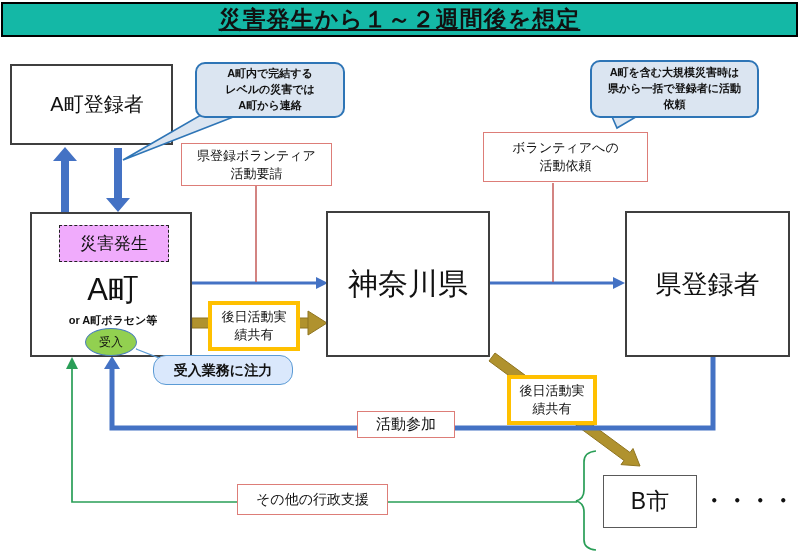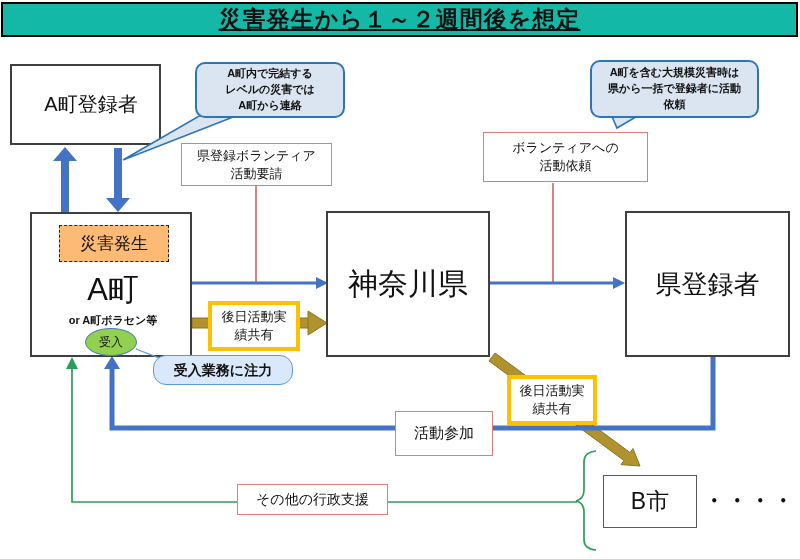--- a/index.html
+++ b/index.html
@@ -27,21 +27,21 @@
   .redbox-strong{border:3px solid #e03024;font-size:15px;}
   .redbox{border:1.5px solid #dd7d78;font-size:13px;line-height:1.35;}
   .yellowbox{border:4px solid #ffc000;font-size:13px;line-height:1.4;}
   .bubble{
     background:#dbe5f1;border:2px solid #2e75b6;border-radius:10px;
     font-size:11px;font-weight:bold;line-height:1.45;
   }
   .note{
     background:#dae8fc;border:1.5px solid #5b9bd5;border-radius:13px;font-size:14px;
   }
-  .dashedbox{border:1.6px dashed #222;background:#fdba74;font-size:17px;z-index:2;}
+  .dashedbox{border:1.6px dashed #222;background:#f0abfc;font-size:17px;z-index:2;}
   .oval{
     border-radius:50%;background:#92d050;border:1.6px solid #4a7ebb;
     font-size:12px;font-weight:normal;z-index:2;
   }
 </style>
 </head>
 <body>
 
 <div id="stage">
 
@@ -73,21 +73,21 @@
     <polyline points="72,368 72,502 577,502" fill="none" stroke="#2a9e57" stroke-width="1.7"></polyline>
     <polygon points="66,369 78,369 72,357" fill="#2a9e57"></polygon>
 
     <path d="M 596 451 Q 584 452 584 462 L 584 490 Q 584 499 576 501 Q 584 503 584 512 L 584 540 Q 584 549 596 550" fill="none" stroke="#2a9e57" stroke-width="1.7"></path>
   </svg>
 
   <div class="abs titlebar center">
     <span>災害発生から１～２週間後を想定</span>
   </div>
 
-  <div class="abs box node center" style="left:10px;top:64px;width:151px;height:81px;font-size:20px;padding-left:11px;">
+  <div class="abs box node center" style="left:10px;top:64px;width:163px;height:81px;font-size:20px;padding-left:11px;">
     <span>A町登録者</span>
   </div>
 
   <div class="abs box node" style="left:30px;top:212px;width:162px;height:145px;">
     <div class="abs dashedbox center" style="left:27px;top:11px;width:110px;height:37px;">
       <span>災害発生</span>
     </div>
     <div class="abs center" style="left:0;top:54px;width:162px;height:44px;font-size:31px;">
       <span>A町</span>
     </div>
@@ -129,21 +129,21 @@
   <div class="abs box yellowbox center ml" style="left:208px;top:301px;width:92px;height:50px;">
     <span class="ml">後日活動実
 績共有</span>
   </div>
 
   <div class="abs box yellowbox center ml" style="left:507px;top:375px;width:90px;height:50px;">
     <span class="ml">後日活動実
 績共有</span>
   </div>
 
-  <div class="abs box redbox center" style="left:357px;top:411px;width:98px;height:45px;font-size:15px;margin-left:38px;">
+  <div class="abs box redbox center" style="left:357px;top:411px;width:98px;height:27px;font-size:15px;">
     <span>活動参加</span>
   </div>
 
   <div class="abs box redbox center" style="left:237px;top:484px;width:151px;height:31px;font-size:14px;">
     <span>その他の行政支援</span>
   </div>
 
   <svg id="tails" class="layer">
     <polygon points="213,108 246,112 123,160" fill="#dbe5f1" stroke="#2e75b6" stroke-width="1.6"></polygon>
     <polygon points="610,112 641,114 617,128" fill="#dbe5f1" stroke="#2e75b6" stroke-width="1.6"></polygon>

